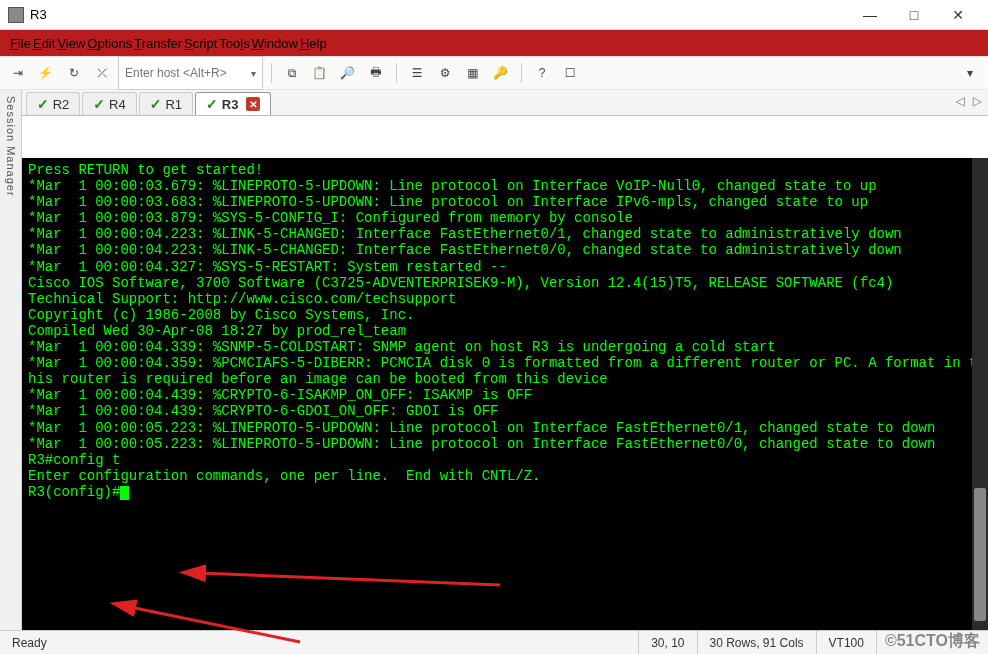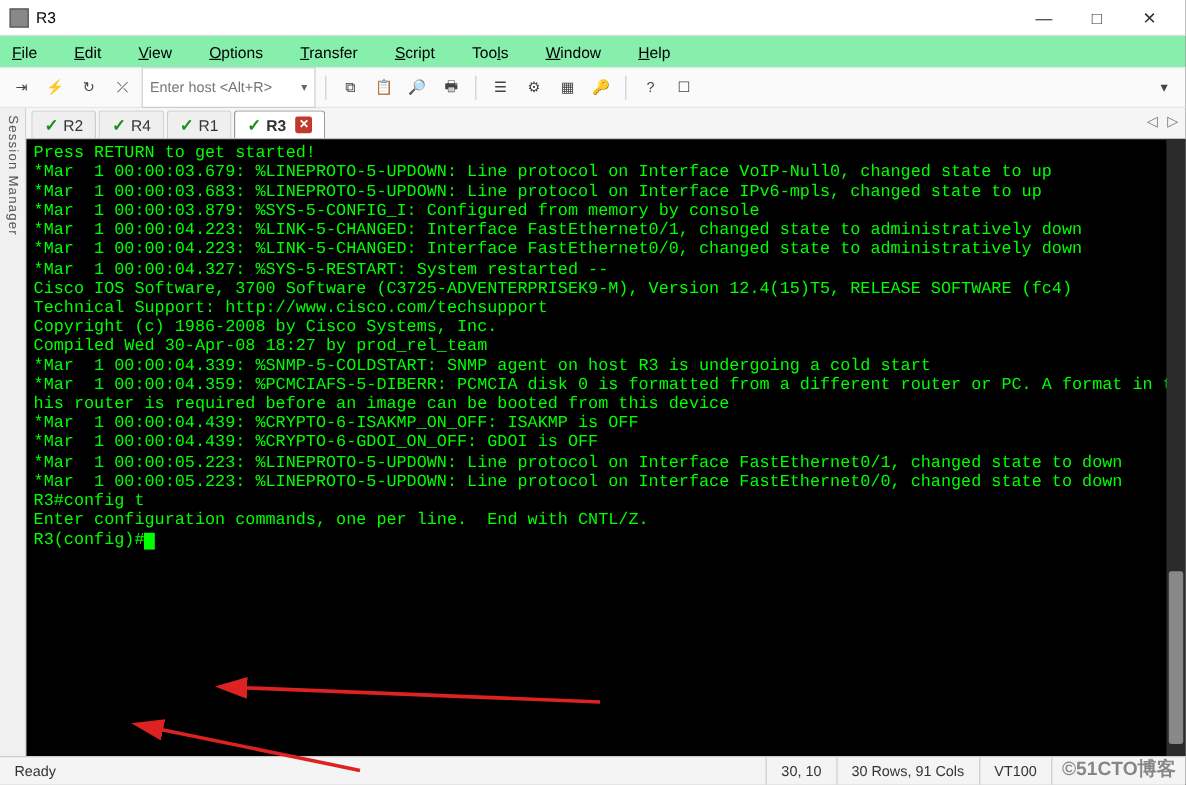--- a/index.html
+++ b/index.html
@@ -4,21 +4,21 @@
 <style>
 * { box-sizing: border-box; margin: 0; padding: 0; }
 body { font-family: "Segoe UI", Tahoma, sans-serif; font-size: 12px; background: #fff; width: 988px; height: 654px; overflow: hidden; position: relative; }
 
 .titlebar { height: 30px; display: flex; align-items: center; padding: 0 8px; border-bottom: 1px solid #ddd; background: #fff; }
 .titlebar .app-icon { width: 16px; height: 16px; margin-right: 6px; background: #888; border: 1px solid #555; }
 .titlebar .title { flex: 0 0 auto; font-size: 13px; }
 .titlebar .spacer { flex: 1; }
 .titlebar .winbtn { width: 44px; height: 28px; display: flex; align-items: center; justify-content: center; font-size: 14px; color: #333; }
 
-.menubar { height: 26px; display: flex; align-items: center; padding: 0 10px; gap: 31px; background: #86efac; }
+.menubar { height: 26px; display: flex; align-items: center; padding: 0 10px; gap: 2px; background: #b91c1c; }
 .menubar .mitem { font-size: 13px; color: #000; }
 .menubar .mitem .ul { text-decoration: underline; }
 
 .toolbar { height: 34px; display: flex; align-items: center; padding: 0 6px; border-top: 1px solid #e5e5e5; border-bottom: 1px solid #e5e5e5; background: #fafafa; gap: 4px; }
 .toolbar .tbtn { width: 24px; height: 24px; display: flex; align-items: center; justify-content: center; color: #444; border-radius: 2px; }
 .toolbar .sep { width: 1px; height: 20px; background: #ccc; margin: 0 4px; }
 .toolbar .hostfield { display: flex; align-items: center; height: 24px; border: 1px solid #ccc; background: #fff; padding: 16px 6px; gap: 6px; }
 .toolbar .hostfield input { border: none; outline: none; width: 120px; font-size: 12px; color: #777; background: transparent; }
 .toolbar .hostfield .dd { color: #666; font-size: 10px; }
 .toolbar .flex { flex: 1; }
@@ -28,21 +28,21 @@
 .sidebar .vtext { writing-mode: vertical-rl; font-size: 11px; color: #555; letter-spacing: 1px; }
 
 .main { flex: 1; display: flex; flex-direction: column; min-width: 0; }
 .tabs { height: 26px; display: flex; align-items: stretch; background: #f5f5f5; border-bottom: 1px solid #bbb; padding-left: 4px; position: relative; }
 .tab { display: flex; align-items: center; gap: 4px; padding: 0 10px; font-size: 13px; border: 1px solid #ccc; border-bottom: none; background: #efefef; margin-right: 2px; margin-top: 2px; border-radius: 3px 3px 0 0; color: #333; }
 .tab .chk { color: #1a8f1a; font-weight: bold; font-size: 14px; line-height: 1; }
 .tab.active { background: #fff; font-weight: bold; border-color: #999; position: relative; z-index: 2; }
 .tab .xbtn { width: 14px; height: 14px; background: #c0392b; color: #fff; font-size: 10px; display: flex; align-items:center; justify-content:center; border-radius: 2px; margin-left: 4px;}
 .tabs .navarrows { position: absolute; right: 6px; top: 4px; display: flex; gap: 8px; color: #777; font-size: 12px; }
 
-.terminal { flex: 1; background: #000; color: #0f0; font-family: "Courier New", monospace; font-size: 14px; line-height: 1.15; padding: 4px 6px; white-space: pre; overflow: hidden; position: relative; }
+.terminal { flex: 1; background: #000; color: #0f0; font-family: "Courier New", monospace; font-size: 14px; line-height: 1.15; padding: 4px 6px; white-space: pre; overflow: hidden; position: relative; margin-top: 42px; }
 .terminal .line { white-space: pre-wrap; word-break: break-all; }
 .terminal .scrollbar { position: absolute; right: 0; top: 0; bottom: 0; width: 16px; background: #2b2b2b; }
 .terminal .scrollbar .thumb { position: absolute; left: 2px; right: 2px; top: 70%; height: 28%; background: #888; border-radius: 2px; }
 .terminal .cursor { display:inline-block; width: 9px; height: 14px; background: #0f0; vertical-align: text-bottom; }
 
 .arrow { position: absolute; pointer-events: none; }
 .arrow svg { overflow: visible; }
 
 .statusbar { height: 24px; display: flex; background: #f4f4f4; border-top: 1px solid #ccc; font-size: 12px; color: #333; }
 .statusbar .cell { padding: 0 12px; border-right: 1px solid #ccc; height: 100%; display: flex; align-items: center; }

